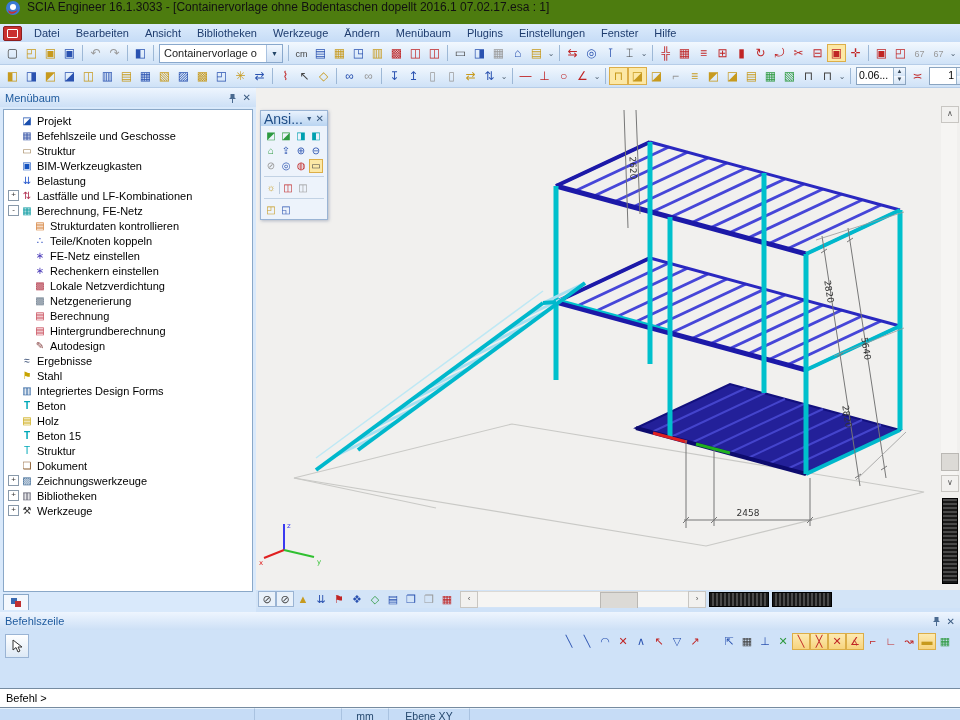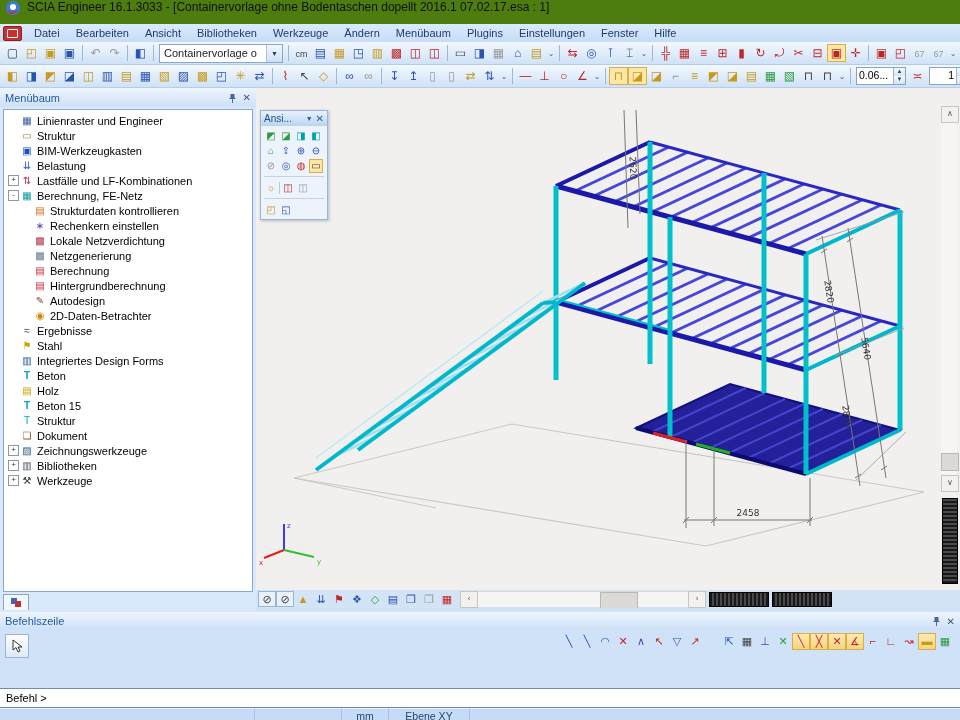--- a/index.html
+++ b/index.html
@@ -41,21 +41,21 @@
   .ticon{width:14px;flex:none;text-align:center;font-size:10px;margin-right:3px}
   .ticon::before{content:attr(data-g)}
   .sfoot{height:18px;display:flex;align-items:center;padding:1px 3px;flex:none}
   .sfoot .tab{width:24px;height:15px;background:#f4f8fd;border:1px solid #8aa8c8;border-bottom:none;display:flex;align-items:center;justify-content:center}
   .viewport{position:relative;flex:1;height:520px;background:#f1f0ee;overflow:hidden}
   svg.scene{position:absolute;left:0;top:0}
   .dim{font-size:9px;fill:#333;text-anchor:middle;font-family:"DejaVu Sans",sans-serif}
   .axl{font-size:7px;font-family:"DejaVu Sans",sans-serif}
   
   .ansi{position:absolute;left:4px;top:22px;width:66px;background:#edf3fb;border:1px solid #9ab4d4;box-shadow:1px 1px 3px rgba(60,80,120,.35);z-index:5}
-  .ansi .hd{height:15px;background:linear-gradient(#e9f2fd,#b9d4f1);font-size:10px;color:#1f4d86;display:flex;align-items:center;padding:0 3px;gap:3px}
+  .ansi .hd{height:15px;background:linear-gradient(#e9f2fd,#b9d4f1);font-size:14px;color:#1f4d86;display:flex;align-items:center;padding:0 3px;gap:3px}
   .ansi .hd .t{overflow:hidden;white-space:nowrap}
   .agrid{display:flex;flex-wrap:wrap;padding:3px 2px 2px 3px;width:61px;gap:1px;align-items:center}
   .ai{width:14px;height:14px;font-size:10px;line-height:14px;text-align:center}
   .ai::before{content:attr(data-g)}
   .ai.hl{background:#fce8a6;border:1px solid #dcae48;width:12px;height:12px;line-height:12px}
   .pdiv{height:1px;background:#c2d2e4;margin:1px 3px}
   .vsep{width:1px;height:12px;background:#b9c9dc}
   
   .vbottom{position:absolute;left:0;top:502px;width:100%;height:18px;background:#d3e4f7;display:flex;align-items:center;padding-left:2px;z-index:4}
   .vb{width:18px;height:16px;font-size:11px;line-height:16px;text-align:center;flex:none}
@@ -250,22 +250,27 @@
         <svg width="9" height="10">
             <path d="M2.5 1h4v3.5l1.5 1.5H1l1.5-1.5z" fill="#4a6a90"></path>
             <line x1="4.5" y1="6" x2="4.5" y2="10" stroke="#4a6a90"></line>
           </svg>
         <span class="xg" data-g="✕"></span>
       </span>
     </div>
     <div class="tree">
       <div class="trow">
           <span class="expc"></span>
+          <span class="ticon" data-g="◪" style="color:#1a4fae"></span>
+          <span>Projekt</span>
+        </div>
+      <div class="trow">
+          <span class="expc"></span>
           <span class="ticon" data-g="▦" style="color:#3a57a8"></span>
-          <span>Linienraster und Engineer</span>
+          <span>Befehlszeile und Geschosse</span>
         </div>
       <div class="trow">
           <span class="expc"></span>
           <span class="ticon" data-g="▭" style="color:#9a7c4f"></span>
           <span>Struktur</span>
         </div>
       <div class="trow">
           <span class="expc"></span>
           <span class="ticon" data-g="▣" style="color:#1553c0"></span>
           <span>BIM-Werkzeugkasten</span>
@@ -289,20 +294,30 @@
           <span class="ticon" data-g="▦" style="color:#0a9aa0"></span>
           <span>Berechnung, FE-Netz</span>
         </div>
       <div class="trow child">
           <span class="expc"></span>
           <span class="ticon" data-g="▤" style="color:#d07020"></span>
           <span>Strukturdaten kontrollieren</span>
         </div>
       <div class="trow child">
           <span class="expc"></span>
+          <span class="ticon" data-g="∴" style="color:#2244bb"></span>
+          <span>Teile/Knoten koppeln</span>
+        </div>
+      <div class="trow child">
+          <span class="expc"></span>
+          <span class="ticon" data-g="∗" style="color:#4a3ab8"></span>
+          <span>FE-Netz einstellen</span>
+        </div>
+      <div class="trow child">
+          <span class="expc"></span>
           <span class="ticon" data-g="∗" style="color:#4a3ab8"></span>
           <span>Rechenkern einstellen</span>
         </div>
       <div class="trow child">
           <span class="expc"></span>
           <span class="ticon" data-g="▩" style="color:#b03344"></span>
           <span>Lokale Netzverdichtung</span>
         </div>
       <div class="trow child">
           <span class="expc"></span>
@@ -316,25 +331,20 @@
         </div>
       <div class="trow child">
           <span class="expc"></span>
           <span class="ticon" data-g="▤" style="color:#c03040"></span>
           <span>Hintergrundberechnung</span>
         </div>
       <div class="trow child">
           <span class="expc"></span>
           <span class="ticon" data-g="✎" style="color:#884444"></span>
           <span>Autodesign</span>
-        </div>
-      <div class="trow child">
-          <span class="expc"></span>
-          <span class="ticon" data-g="◉" style="color:#cc8800"></span>
-          <span>2D-Daten-Betrachter</span>
         </div>
       <div class="trow">
           <span class="expc"></span>
           <span class="ticon" data-g="≈" style="color:#223a66"></span>
           <span>Ergebnisse</span>
         </div>
       <div class="trow">
           <span class="expc"></span>
           <span class="ticon" data-g="⚑" style="color:#c8a400"></span>
           <span>Stahl</span>

